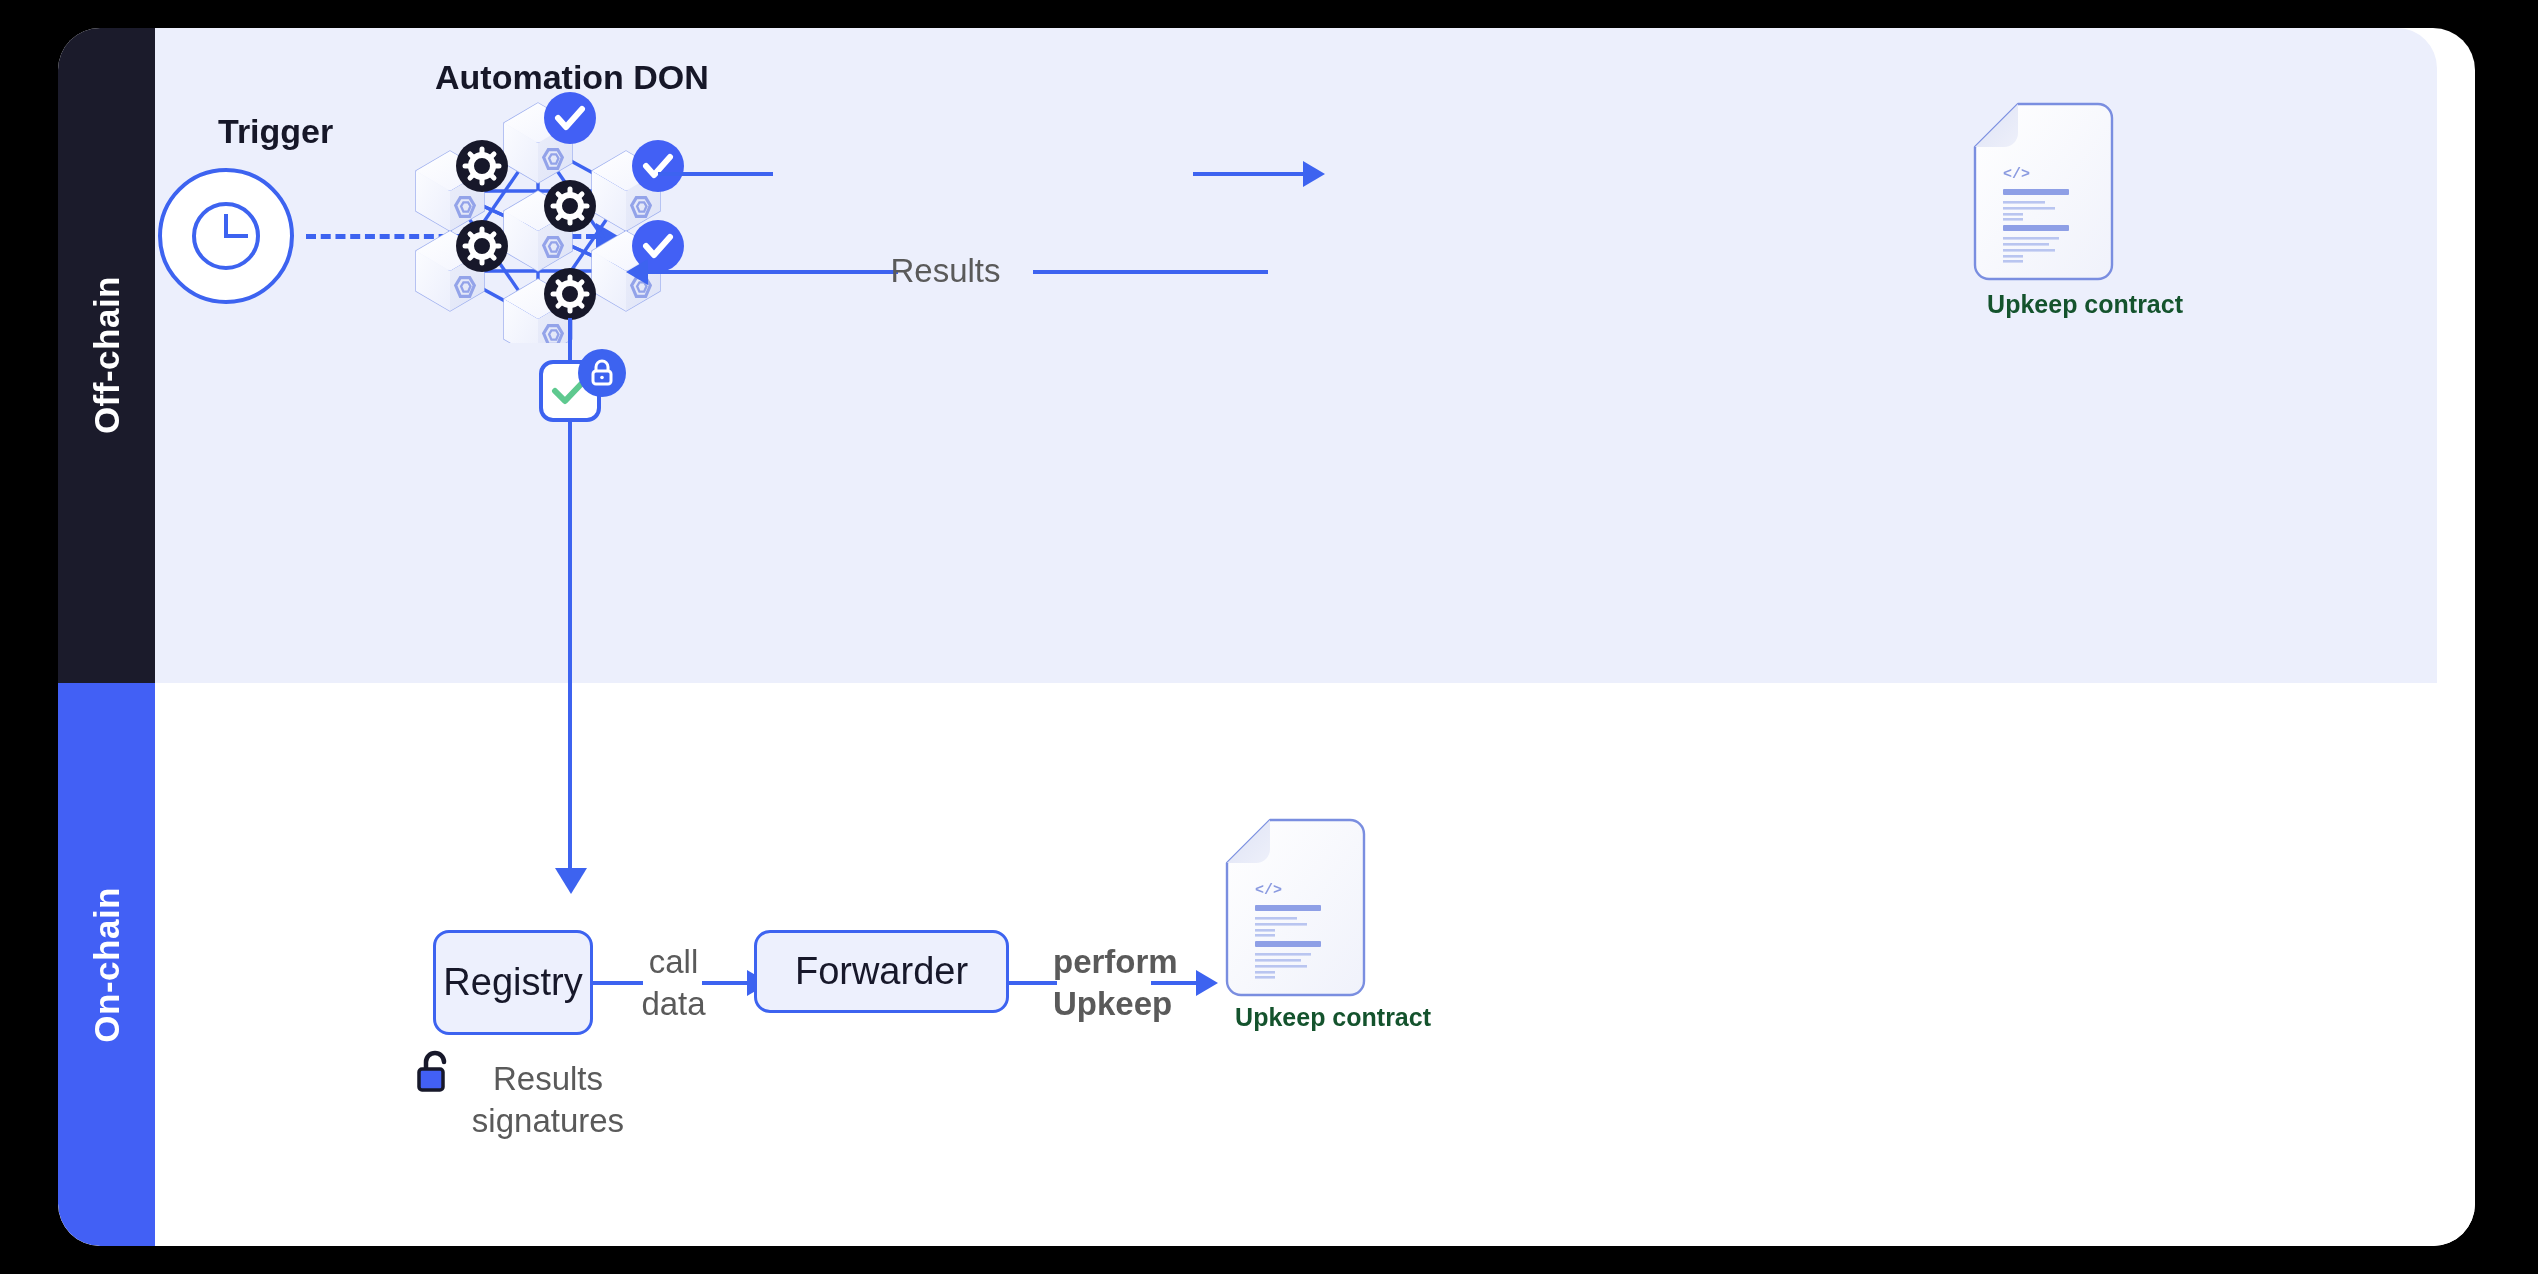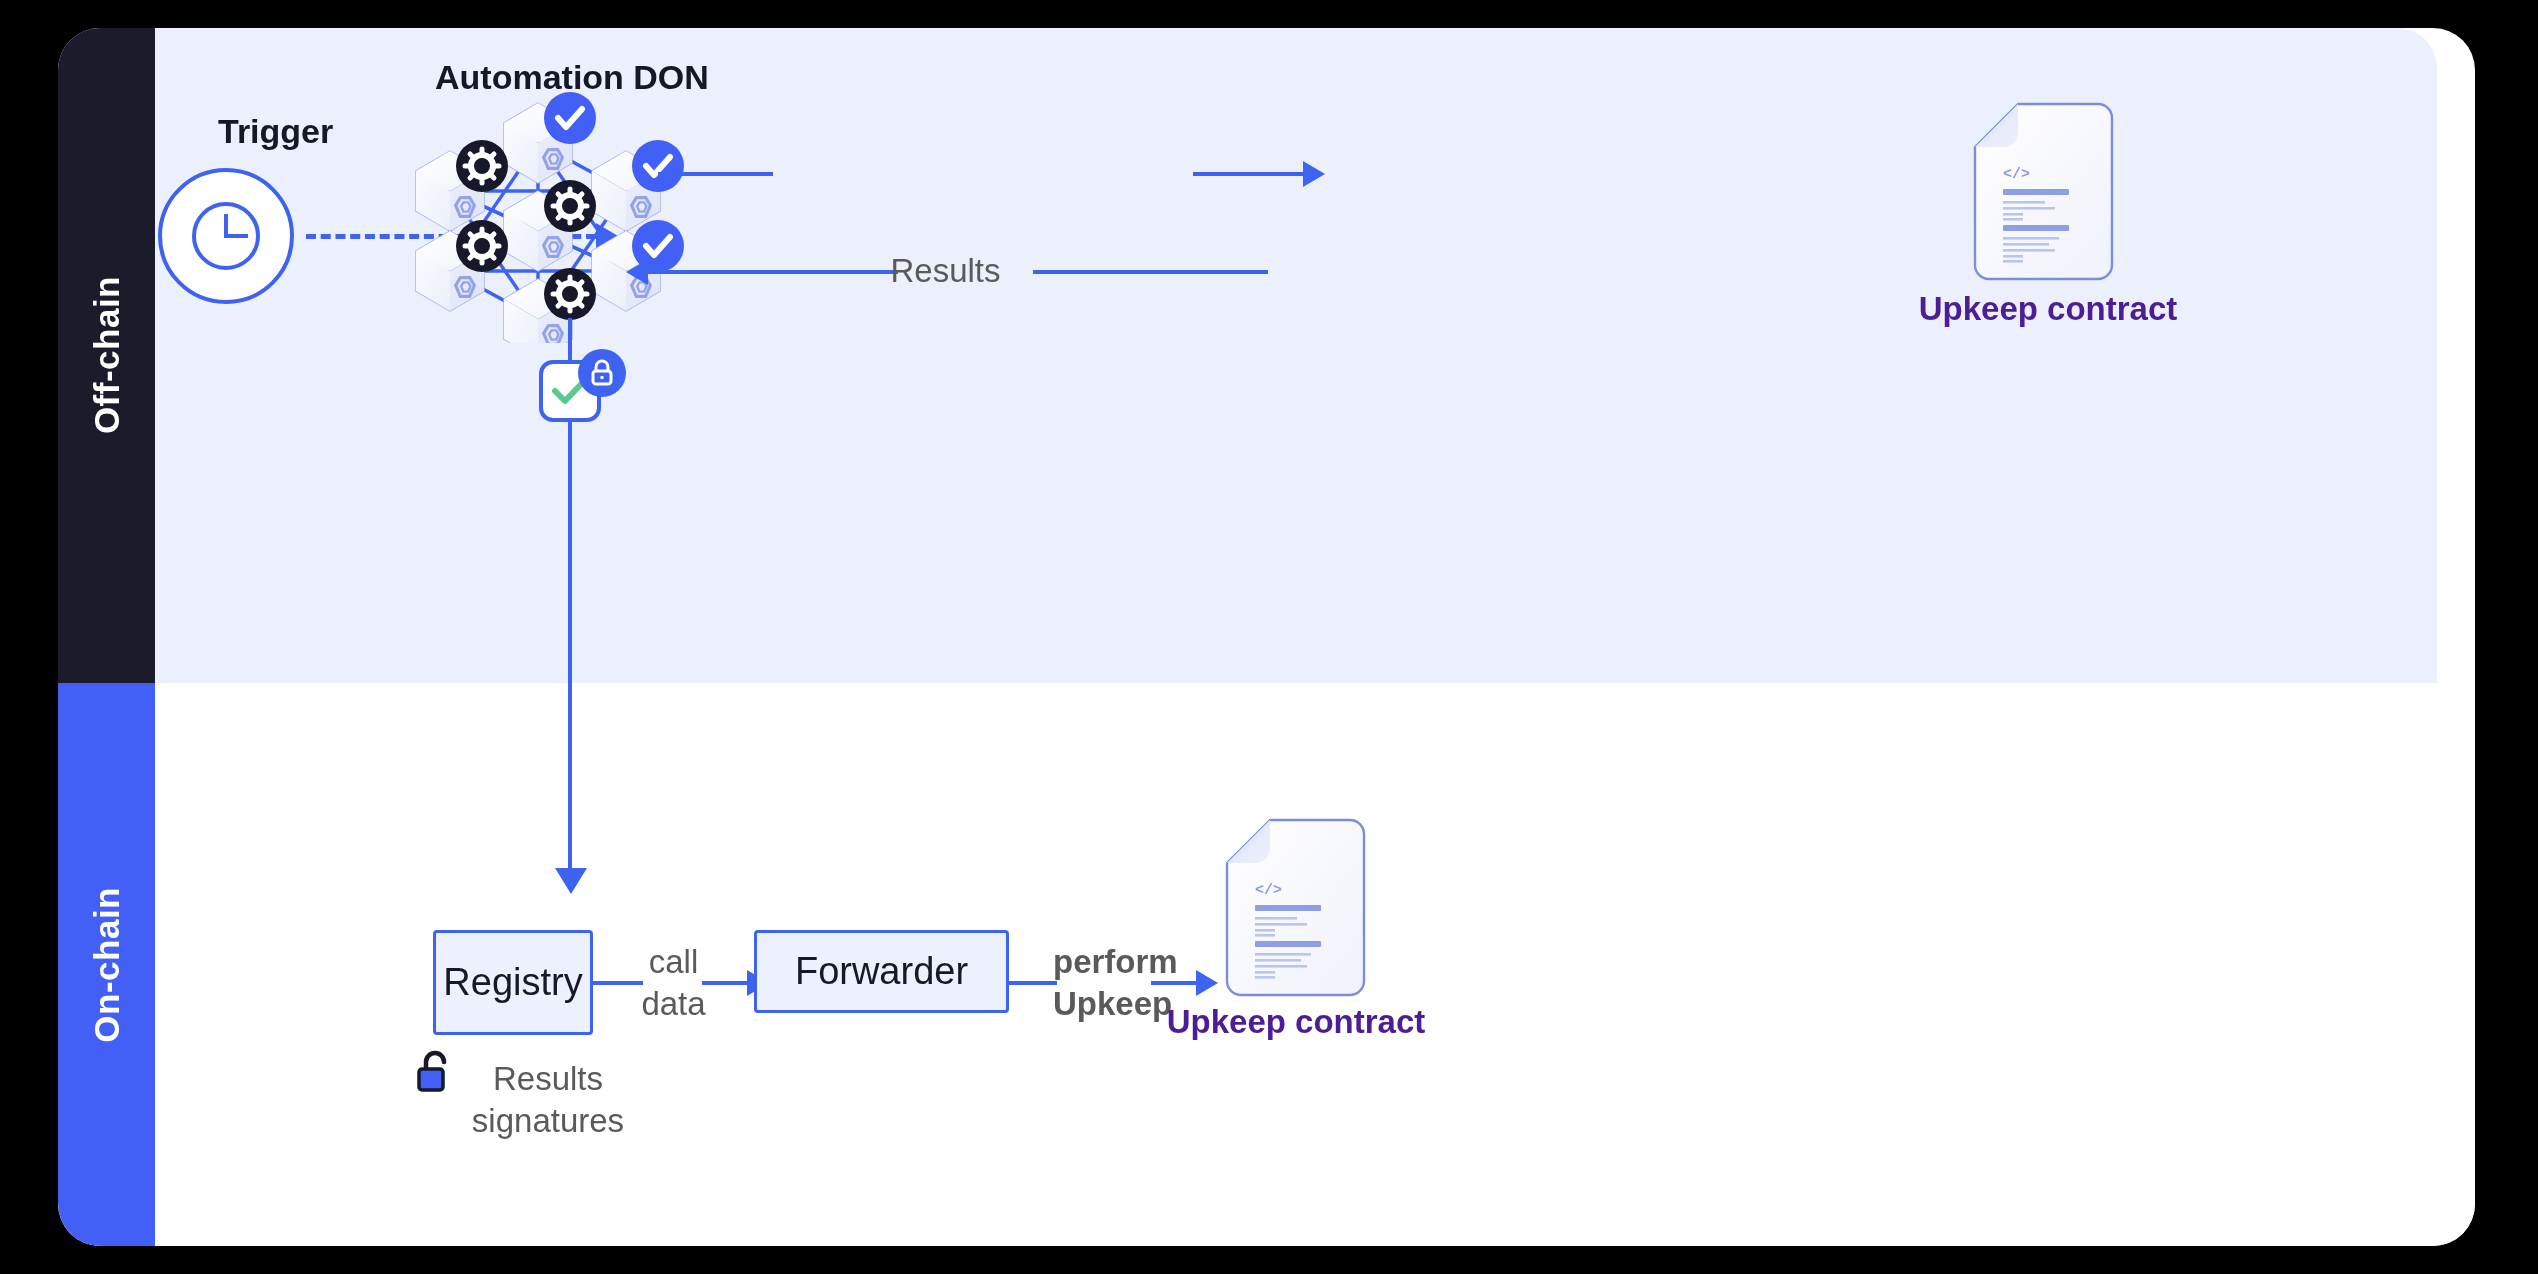--- a/index.html
+++ b/index.html
@@ -85,29 +85,29 @@
     display:flex; align-items:center; justify-content:center;
   }
   .lock-badge {
     position:absolute; width:48px; height:48px; border-radius:50%;
     background:#3d63f0; display:flex; align-items:center; justify-content:center;
   }
 
   
   .nodebox {
     position:absolute; background:#edf0fd; border:3px solid #3d63f0;
-    border-radius:4px; display:flex; align-items:center; justify-content:center;
+    border-radius:16px; display:flex; align-items:center; justify-content:center;
     color:#17182a; font-size:38px;
   }
 
   
   .doc { position:absolute; }
   .doc-cap {
-    position:absolute; color:#4c1d95; font-weight:bold;
-    font-size:33px; white-space:nowrap; text-align:center;
+    position:absolute; color:#14532d; font-weight:bold;
+    font-size:25px; white-space:nowrap; text-align:right;
   }
   .unlock { position:absolute; }
 </style>
 </head>
 <body>
 
 <div id="stage">
   <div class="card">
 
     <div class="rail rail-offchain">

